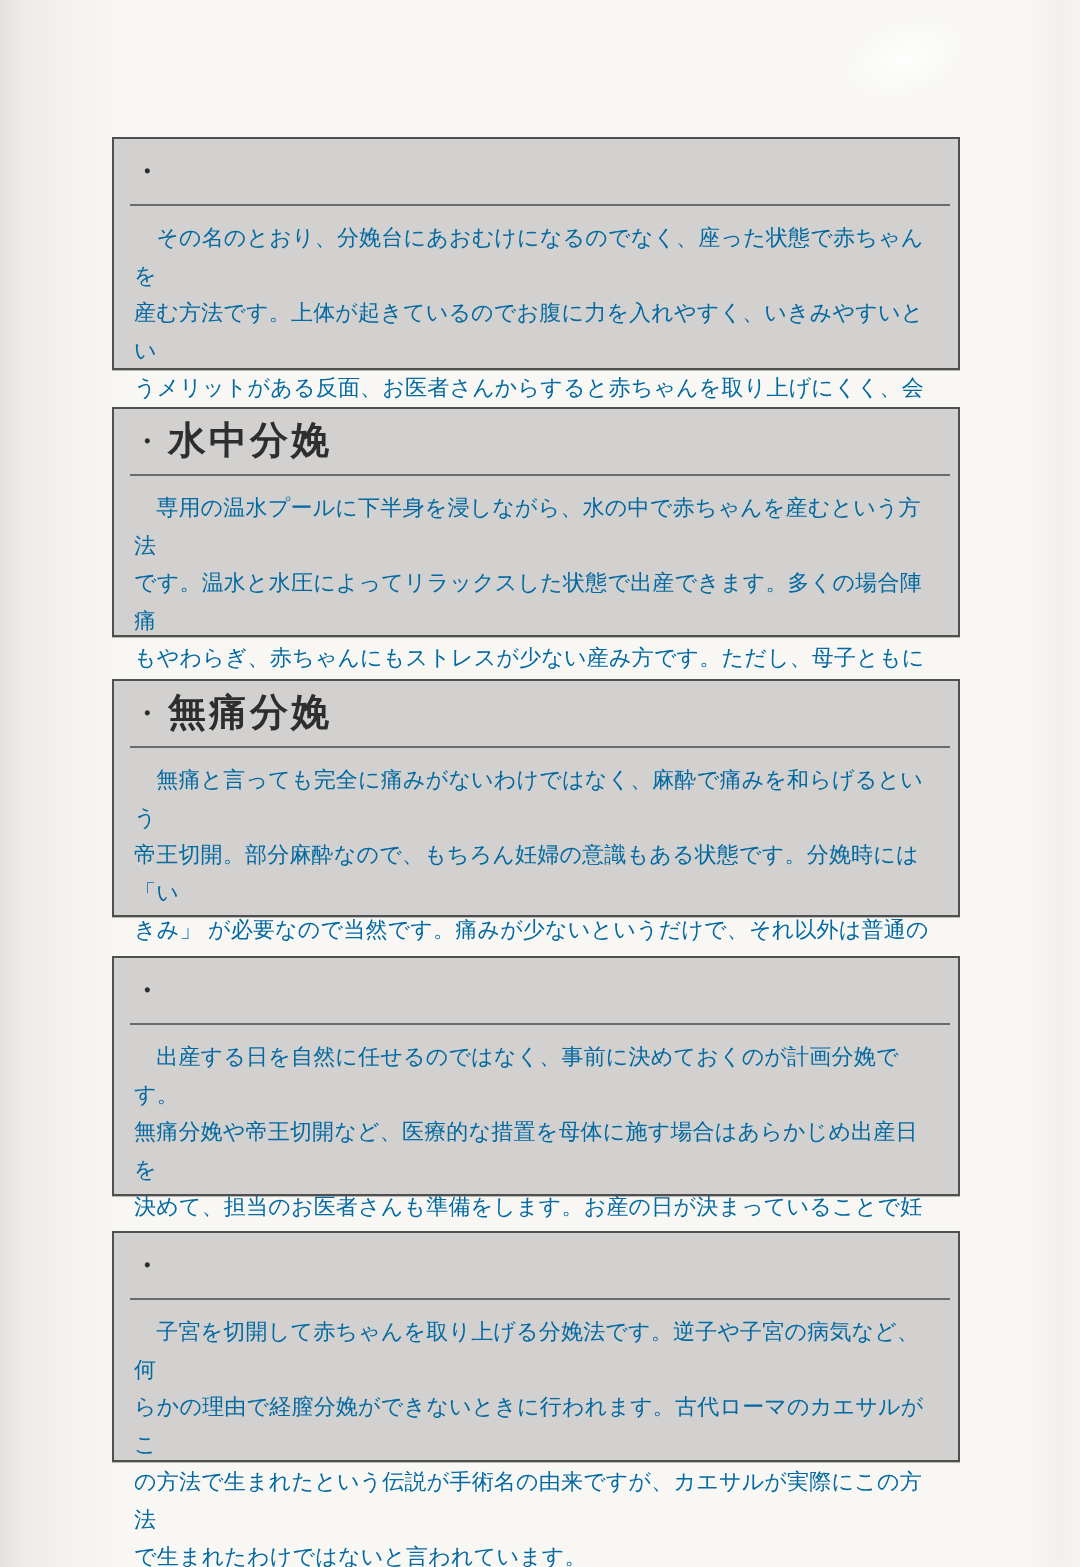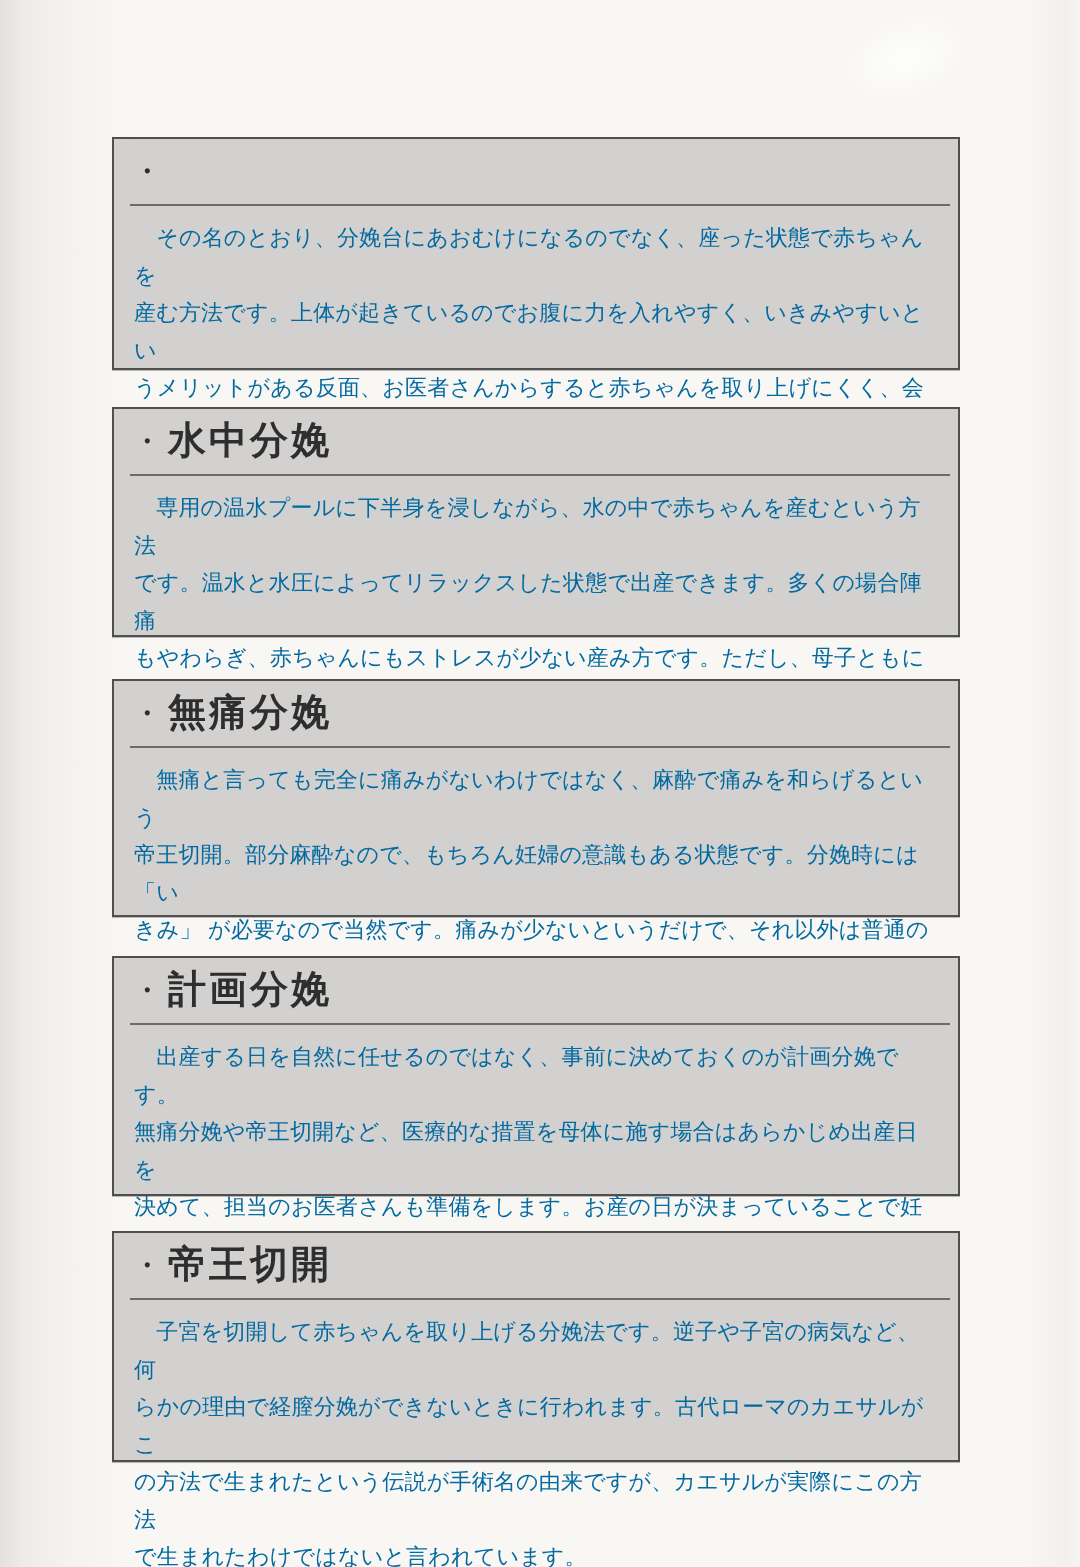--- a/index.html
+++ b/index.html
@@ -125,33 +125,31 @@
     <hr class="title-rule">
     <div class="section-body">　無痛と言っても完全に痛みがないわけではなく、麻酔で痛みを和らげるという
 帝王切開。部分麻酔なので、もちろん妊婦の意識もある状態です。分娩時には「い
 きみ」 が必要なので当然です。痛みが少ないというだけで、それ以外は普通の分
 娩と変わりませんが、分娩日を決める計画分娩になることが多いです。</div>
   </section>
 
   <section class="section-box s4">
     <div class="section-title">
       <span class="bullet">・</span>
-      <span class="title-text">計画分娩</span>
     </div>
     <hr class="title-rule">
     <div class="section-body">　出産する日を自然に任せるのではなく、事前に決めておくのが計画分娩です。
 無痛分娩や帝王切開など、医療的な措置を母体に施す場合はあらかじめ出産日を
 決めて、担当のお医者さんも準備をします。お産の日が決まっていることで妊婦
 が精神的にリラックスできるというメリットもあります。</div>
   </section>
 
   <section class="section-box s5">
     <div class="section-title">
       <span class="bullet">・</span>
-      <span class="title-text">帝王切開</span>
     </div>
     <hr class="title-rule">
     <div class="section-body">　子宮を切開して赤ちゃんを取り上げる分娩法です。逆子や子宮の病気など、何
 らかの理由で経膣分娩ができないときに行われます。古代ローマのカエサルがこ
 の方法で生まれたという伝説が手術名の由来ですが、カエサルが実際にこの方法
 で生まれたわけではないと言われています。</div>
   </section>
 
   <div class="page-number">85</div>
 

